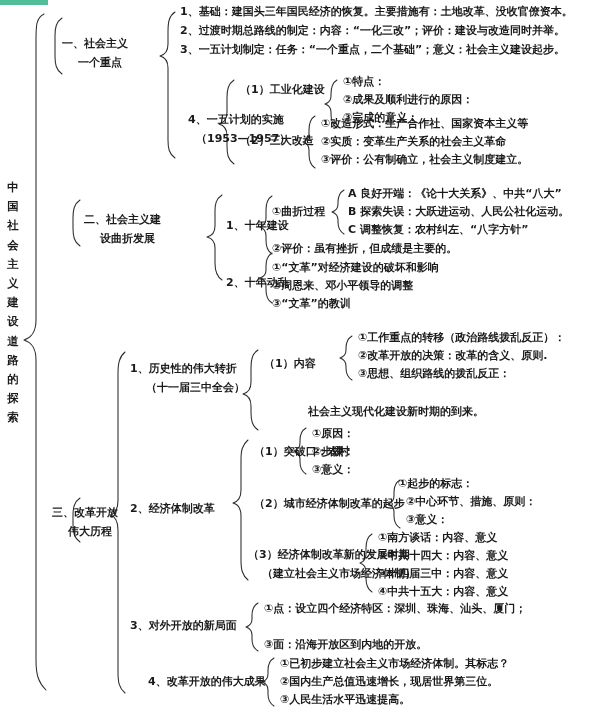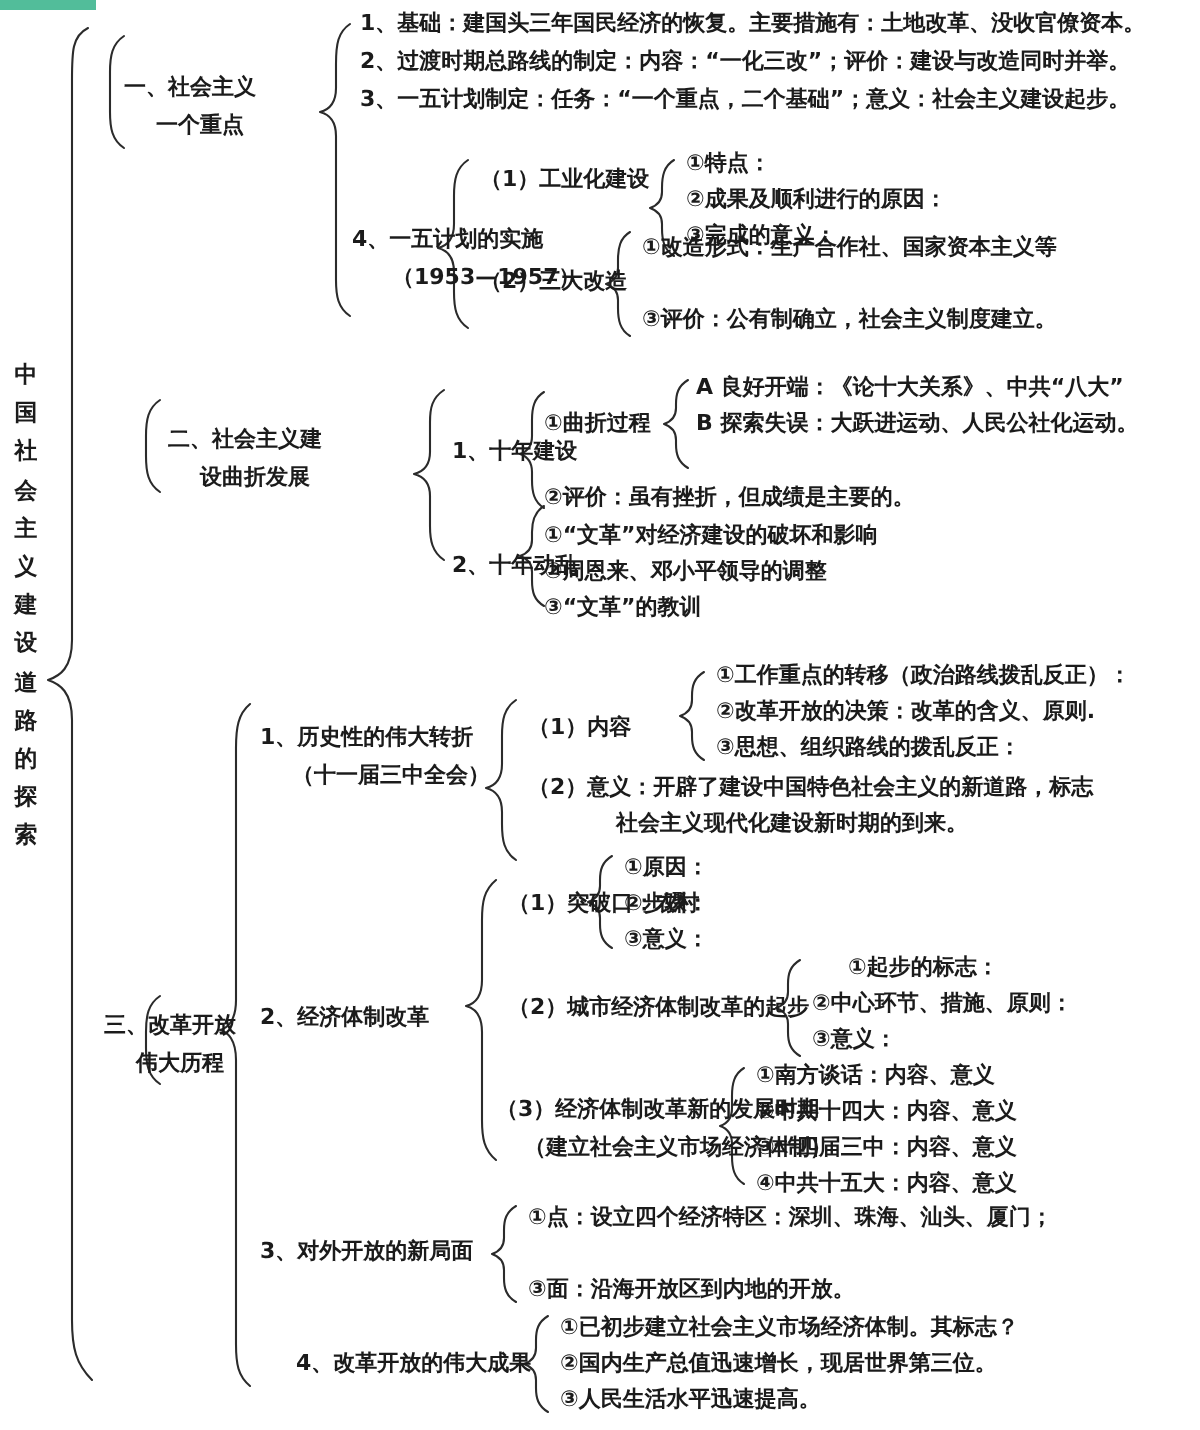--- a/index.html
+++ b/index.html
@@ -90,41 +90,43 @@
       <span>探</span>
       <span>索</span>
     </div>
 
   <div class="t" style="left:62px;top:38px;">一、社会主义</div>
   <div class="t" style="left:78px;top:57px;">一个重点</div>
 
   <div class="t" style="left:180px;top:6px;">1、基础：建国头三年国民经济的恢复。主要措施有：土地改革、没收官僚资本。</div>
   <div class="t" style="left:180px;top:25px;">2、过渡时期总路线的制定：内容：“一化三改”；评价：建设与改造同时并举。</div>
   <div class="t" style="left:180px;top:44px;">3、一五计划制定：任务：“一个重点，二个基础”；意义：社会主义建设起步。</div>
-  <div class="t" style="left:176px;top:114px;">4、一五计划的实施</div>
+  <div class="t" style="left:188px;top:114px;">4、一五计划的实施</div>
   <div class="t" style="left:196px;top:133px;">（1953—1957）</div>
 
   <div class="t" style="left:240px;top:84px;">（1）工业化建设</div>
   <div class="t" style="left:343px;top:76px;">①特点：</div>
   <div class="t" style="left:343px;top:94px;">②成果及顺利进行的原因：</div>
   <div class="t" style="left:343px;top:112px;">③完成的意义：</div>
 
   <div class="t" style="left:240px;top:135px;">（2）三大改造</div>
   <div class="t" style="left:321px;top:118px;">①改造形式：生产合作社、国家资本主义等</div>
+  <div class="t" style="left:321px;top:136px;">②实质：变革生产关系的社会主义革命</div>
   <div class="t" style="left:321px;top:154px;">③评价：公有制确立，社会主义制度建立。</div>
 
   <div class="t" style="left:84px;top:214px;">二、社会主义建</div>
   <div class="t" style="left:100px;top:233px;">设曲折发展</div>
 
   <div class="t" style="left:226px;top:220px;">1、十年建设</div>
   <div class="t" style="left:226px;top:277px;">2、十年动乱</div>
 
   <div class="t" style="left:272px;top:206px;">①曲折过程</div>
   <div class="t" style="left:348px;top:188px;">A  良好开端：《论十大关系》、中共“八大”</div>
   <div class="t" style="left:348px;top:206px;">B  探索失误：大跃进运动、人民公社化运动。</div>
+  <div class="t" style="left:348px;top:224px;">C  调整恢复：农村纠左、“八字方针”</div>
 
   <div class="t" style="left:272px;top:243px;">②评价：虽有挫折，但成绩是主要的。</div>
 
   <div class="t" style="left:272px;top:262px;">①“文革”对经济建设的破坏和影响</div>
   <div class="t" style="left:272px;top:280px;">②周恩来、邓小平领导的调整</div>
   <div class="t" style="left:272px;top:298px;">③“文革”的教训</div>
 
   <div class="t" style="left:52px;top:507px;">三、改革开放</div>
   <div class="t" style="left:68px;top:526px;">伟大历程</div>
 
@@ -133,30 +135,29 @@
 
   <div class="t" style="left:130px;top:503px;">2、经济体制改革</div>
   <div class="t" style="left:130px;top:620px;">3、对外开放的新局面</div>
   <div class="t" style="left:148px;top:676px;">4、改革开放的伟大成果</div>
 
   <div class="t" style="left:264px;top:358px;">（1）内容</div>
   <div class="t" style="left:358px;top:332px;">①工作重点的转移（政治路线拨乱反正）：</div>
   <div class="t" style="left:358px;top:350px;">②改革开放的决策：改革的含义、原则.</div>
   <div class="t" style="left:358px;top:368px;">③思想、组织路线的拨乱反正：</div>
 
-  <div class="t" style="left:264px;top:388px;">（2）意义：开辟了建设中国特色社会主义的新道路，标志</div>
   <div class="t" style="left:308px;top:406px;">社会主义现代化建设新时期的到来。</div>
 
   <div class="t" style="left:254px;top:446px;">（1）突破口：农村</div>
   <div class="t" style="left:312px;top:428px;">①原因：</div>
   <div class="t" style="left:312px;top:446px;">②步骤：</div>
   <div class="t" style="left:312px;top:464px;">③意义：</div>
 
   <div class="t" style="left:254px;top:498px;">（2）城市经济体制改革的起步</div>
-  <div class="t" style="left:424px;top:478px;text-align:center;">①起步的标志：</div>
+  <div class="t" style="left:398px;top:478px;text-align:center;">①起步的标志：</div>
   <div class="t" style="left:406px;top:496px;">②中心环节、措施、原则：</div>
   <div class="t" style="left:406px;top:514px;">③意义：</div>
 
   <div class="t" style="left:248px;top:549px;">（3）经济体制改革新的发展时期</div>
   <div class="t" style="left:262px;top:568px;">（建立社会主义市场经济体制）</div>
   <div class="t" style="left:378px;top:532px;">①南方谈话：内容、意义</div>
   <div class="t" style="left:378px;top:550px;">②中共十四大：内容、意义</div>
   <div class="t" style="left:378px;top:568px;">③十四届三中：内容、意义</div>
   <div class="t" style="left:378px;top:586px;">④中共十五大：内容、意义</div>
 

